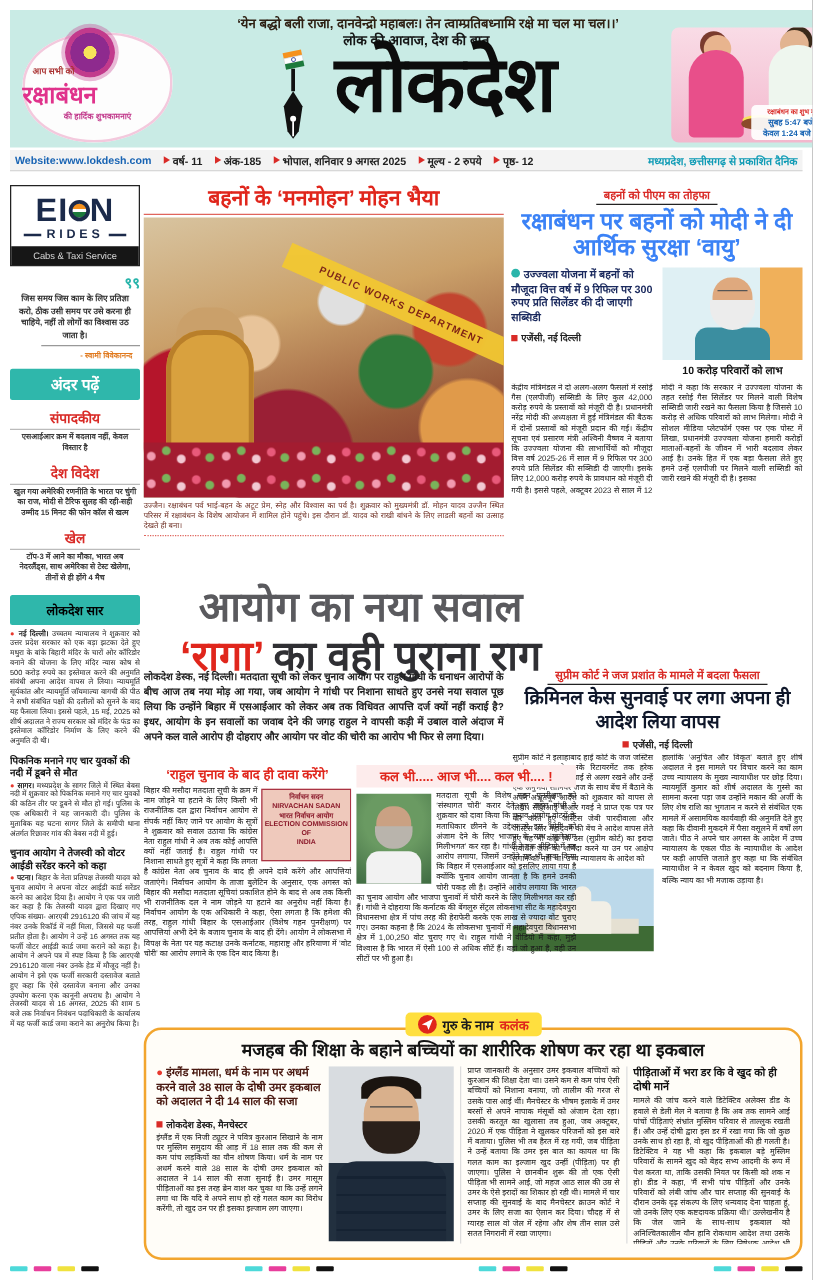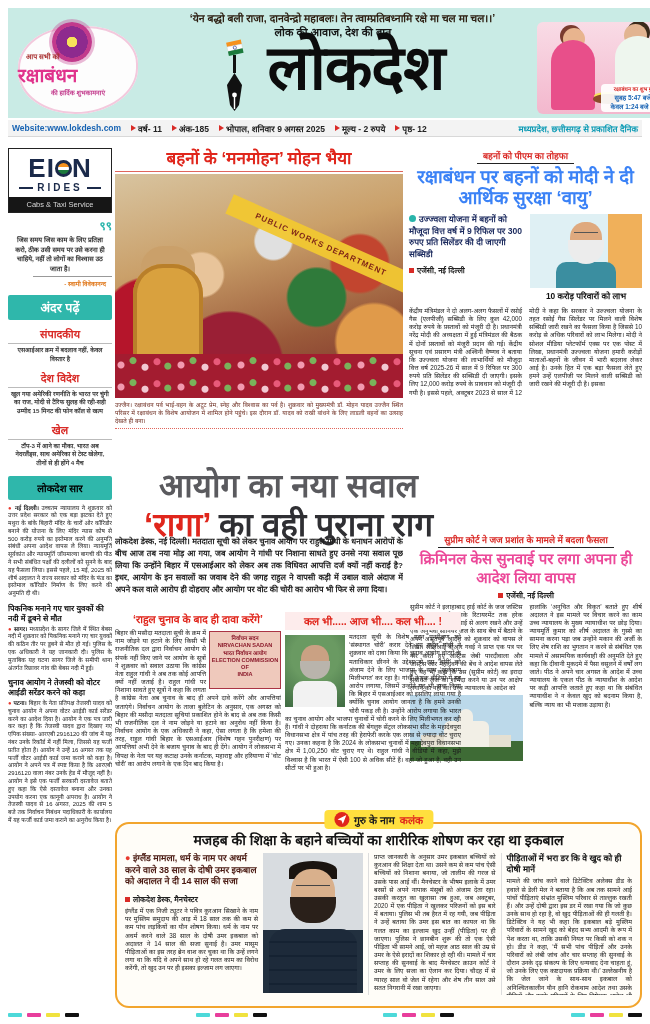--- a/index.html
+++ b/index.html
@@ -99,21 +99,21 @@
   .modi-body{margin-top:6px;height:122px;overflow:hidden;column-count:2;column-gap:7px;}
   
   .eci-head{position:absolute;left:115px;top:436px;width:347px;height:95px;text-align:center;margin-top:32px;}
   .eci-l1{font-size:33px;font-weight:bold;color:#5a5a5e;white-space:nowrap;line-height:1.1;}
   .eci-l2{font-size:33px;font-weight:bold;color:#2f2f33;white-space:nowrap;line-height:1.25;}
   .eci-l2 .red{color:#e0261c;}
   .eci-intro{position:absolute;left:115px;top:536px;width:288px;height:72px;overflow:hidden;
      font-size:8px;font-weight:bold;line-height:1.5;text-align:justify;color:#222;}
   
   .court-story{position:absolute;left:410px;top:530px;width:232px;height:288px;}
-  .court-head{font-size:15px;font-weight:bold;color:#ec4899;text-align:center;line-height:1.25;margin:2px 0;}
+  .court-head{font-size:15px;font-weight:bold;color:#0f172a;text-align:center;line-height:1.25;margin:2px 0;}
   .court-body{margin-top:3px;height:212px;overflow:hidden;column-count:2;column-gap:7px;}
   .sc-photo{width:100%;height:66px;margin:3px 0;position:relative;overflow:hidden;background:linear-gradient(180deg,#bcd9ea 0 70%,#3e6b35 70% 100%);}
   .sc-dome{position:absolute;left:30%;top:26px;width:40%;height:26px;background:#f2efe6;border-radius:6px 6px 0 0;}
   .sc-dome:before{content:"";position:absolute;left:34%;top:-12px;width:32%;height:14px;background:#f2efe6;border-radius:50% 50% 0 0;}
   .sc-pill{position:absolute;left:10%;top:40px;width:80%;height:12px;background:#e5e0d2;}
   
   .sub1{position:absolute;left:115px;top:612px;width:166px;height:206px;overflow:hidden;}
   .sub-head{font-size:10.5px;font-weight:bold;color:#e0261c;text-align:center;margin-bottom:3px;white-space:nowrap;overflow:hidden;}
   .eci-sign{float:right;width:72px;height:58px;margin:2px 0 2px 3px;background:#efc9bc;border:1px solid #a34;text-align:center;
             font-size:5.6px;font-weight:bold;color:#8b1a2b;line-height:1.3;padding-top:3px;box-sizing:border-box;}

